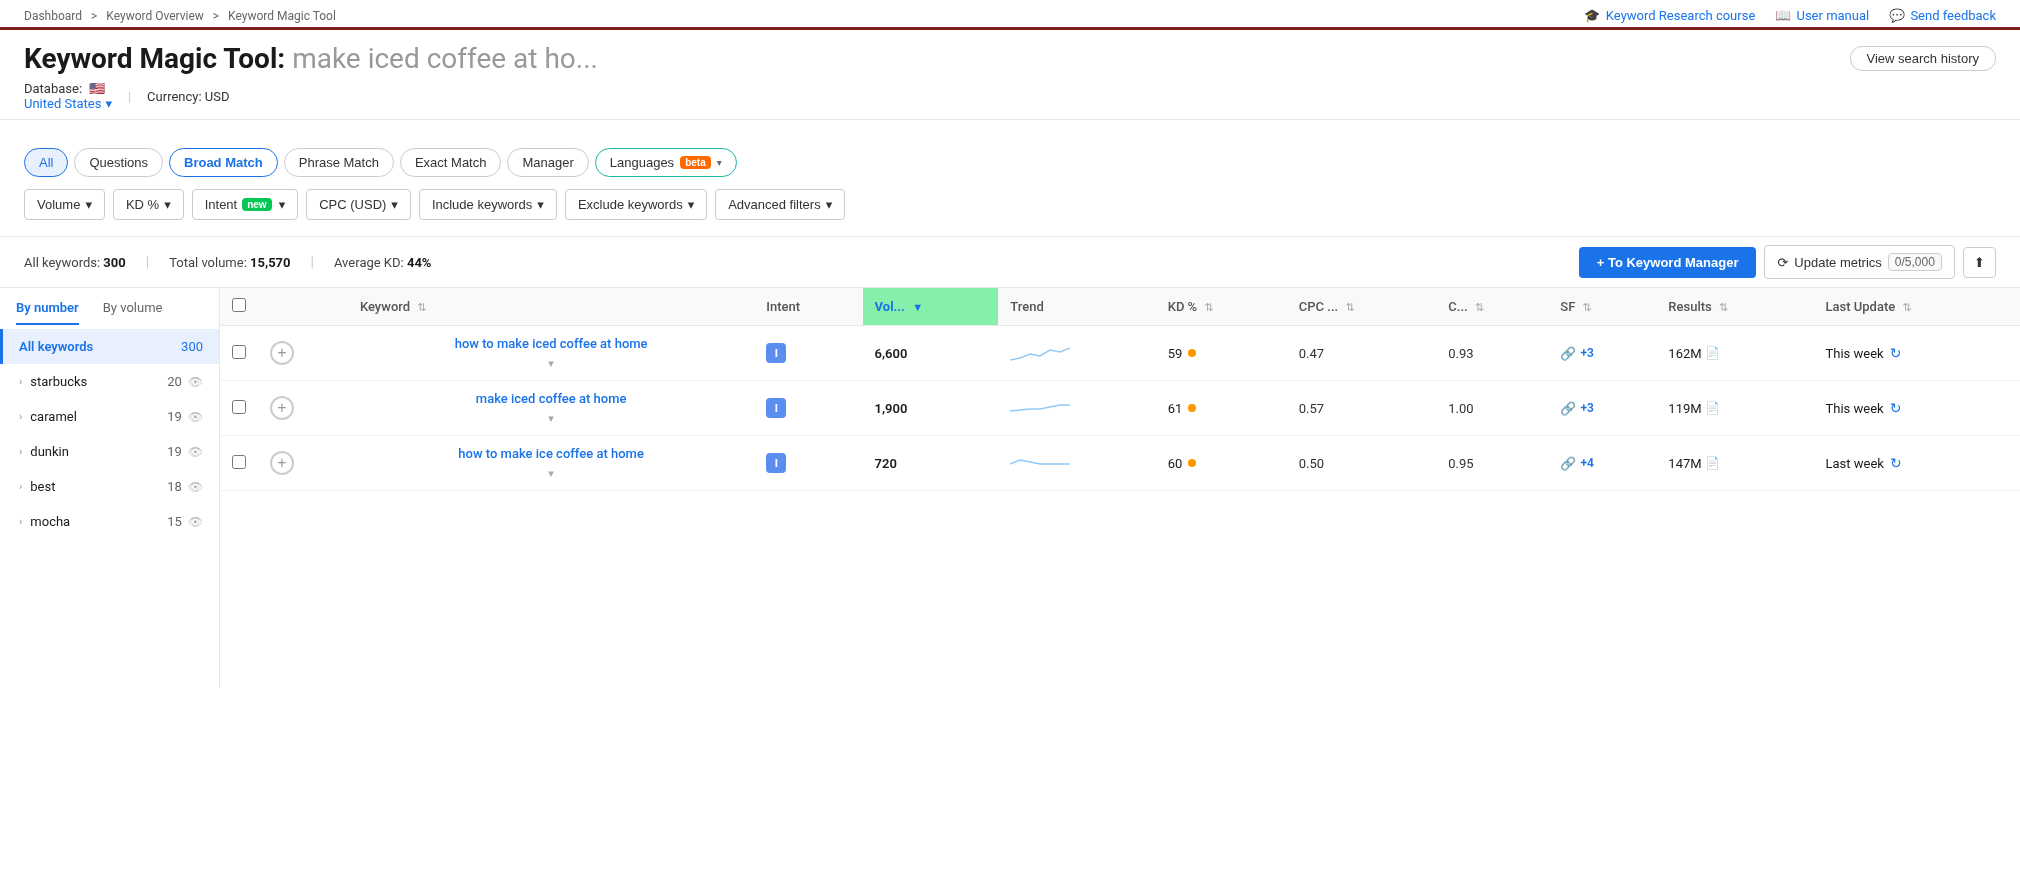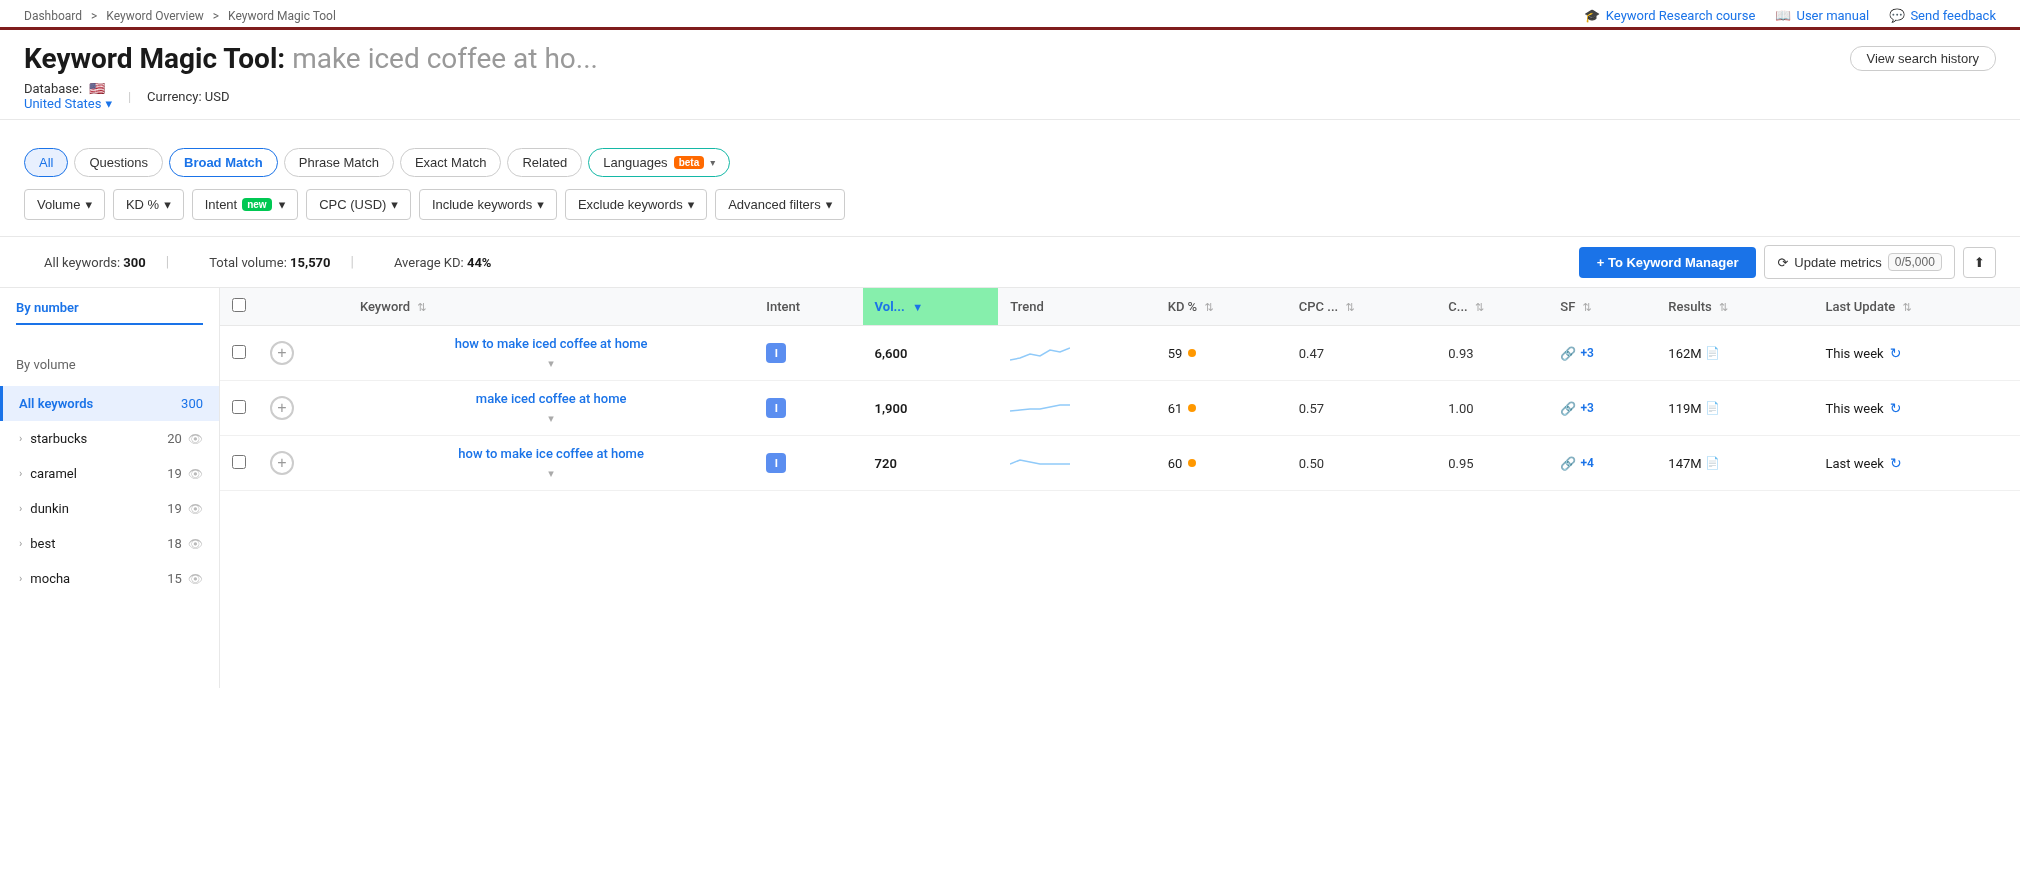--- a/index.html
+++ b/index.html
@@ -36,35 +36,35 @@
     .beta-badge { background: #ff6900; color: #fff; font-size: 10px; font-weight: 700; border-radius: 4px; padding: 1px 5px; }
     .chevron { font-size: 10px; color: #666; }
 
     
     .filter-row2 { display: flex; align-items: center; gap: 8px; flex-wrap: wrap; margin-bottom: 16px; }
     .filter-dropdown { display: flex; align-items: center; gap: 5px; padding: 7px 12px; border: 1px solid #ccc; border-radius: 4px; background: #fff; font-size: 13px; cursor: pointer; color: #333; white-space: nowrap; }
     .intent-new-badge { background: #00c853; color: #fff; font-size: 10px; font-weight: 700; border-radius: 4px; padding: 1px 5px; margin-right: 2px; }
 
     
     .stats-bar { display: flex; align-items: center; gap: 20px; padding: 8px 24px; border-top: 1px solid #e8e8e8; border-bottom: 1px solid #e8e8e8; background: #fff; margin-bottom: 0; }
-    .stat-item { font-size: 13px; color: #444; margin-left: 20px; }
+    .stat-item { font-size: 13px; color: #444; }
     .stat-item strong { color: #1a1a1a; font-weight: 700; }
     .stat-divider { color: #ccc; }
     .stats-actions { margin-left: auto; display: flex; align-items: center; gap: 8px; }
     .keyword-mgr-btn { background: #1a73e8; color: #fff; border: none; padding: 8px 18px; border-radius: 4px; font-size: 13px; font-weight: 600; cursor: pointer; display: flex; align-items: center; gap: 6px; }
     .update-metrics-btn { display: flex; align-items: center; gap: 6px; padding: 7px 12px; border: 1px solid #ccc; border-radius: 4px; background: #fff; font-size: 13px; cursor: pointer; color: #333; }
     .counter-badge { border: 1px solid #ccc; border-radius: 4px; padding: 1px 6px; font-size: 12px; color: #666; background: #f9f9f9; }
     .export-btn { border: 1px solid #ccc; border-radius: 4px; background: #fff; padding: 7px 10px; cursor: pointer; color: #333; }
 
     
     .main-layout { display: flex; min-height: 400px; }
 
     
     .sidebar { width: 220px; min-width: 220px; border-right: 1px solid #e8e8e8; padding: 0; }
-    .sort-tabs { display: flex; padding: 12px 16px 0; gap: 32px; flex-direction: column; }
+    .sort-tabs { display: flex; padding: 12px 16px 0; gap: 24px; }
     .sort-tab { font-size: 13px; color: #666; cursor: pointer; padding-bottom: 8px; border-bottom: 2px solid transparent; }
     .sort-tab.active { color: #1a73e8; border-bottom: 2px solid #1a73e8; font-weight: 600; }
     .sidebar-list { margin-top: 4px; }
     .sidebar-item { display: flex; align-items: center; justify-content: space-between; padding: 10px 16px; cursor: pointer; border-left: 3px solid transparent; text-align: right; }
     .sidebar-item.active { background: #e8f0fe; border-left: 3px solid #1a73e8; }
     .sidebar-item-left { display: flex; align-items: center; gap: 8px; }
     .sidebar-chevron { color: #999; font-size: 11px; }
     .sidebar-label { font-size: 13px; color: #1a1a1a; }
     .sidebar-item.active .sidebar-label { color: #1a73e8; font-weight: 600; }
     .sidebar-count { font-size: 13px; color: #666; display: flex; align-items: center; gap: 6px; }
@@ -153,21 +153,21 @@
 <div class="divider"></div>
 
 <div class="filter-section">
 
   <div class="tab-row">
     <button class="tab-btn active">All</button>
     <button class="tab-btn">Questions</button>
     <button class="tab-btn selected-blue">Broad Match</button>
     <button class="tab-btn">Phrase Match</button>
     <button class="tab-btn">Exact Match</button>
-    <button class="tab-btn">Related</button>
+    <button class="tab-btn">Manager</button>
     <button class="languages-btn">
       <span>Languages</span>
       <span class="beta-badge">beta</span>
       <span class="chevron">▾</span>
     </button>
   </div>
 
   <div class="filter-row2">
     <button class="filter-dropdown">
       <span>Volume</span>

